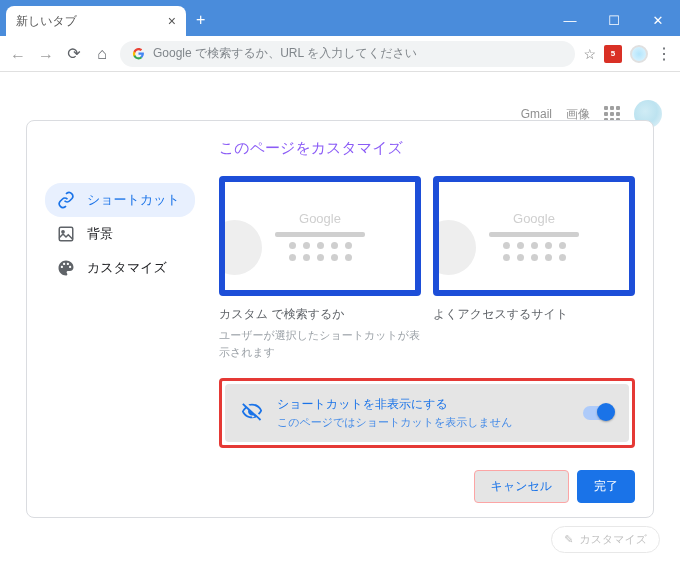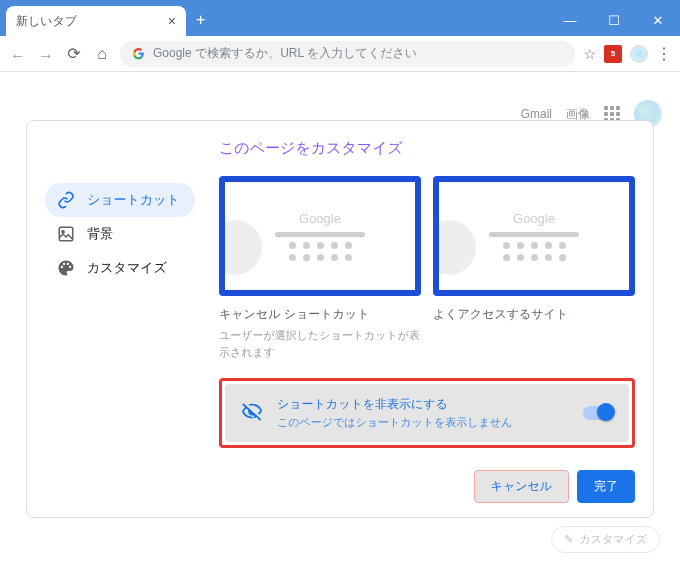--- a/index.html
+++ b/index.html
@@ -181,21 +181,21 @@
                   </div>
                 <div class="dot-row">
                     <span></span>
                     <span></span>
                     <span></span>
                     <span></span>
                     <span></span>
                   </div>
               </div>
             </div>
-            <div class="card-title">キャンセル ショートカット</div>
+            <div class="card-title">カスタム で検索するか</div>
             <div class="card-desc">ユーザーが選択したショートカットが表示されます</div>
           </div>
 
           <div class="card">
             <div class="card-box">
               <div class="bg-circle" style="left:-18px; top:38px;"></div>
               <div class="preview-stack">
                 <div class="preview-label">Google</div>
                 <div class="line-row"></div>
                 <div class="dot-row">

